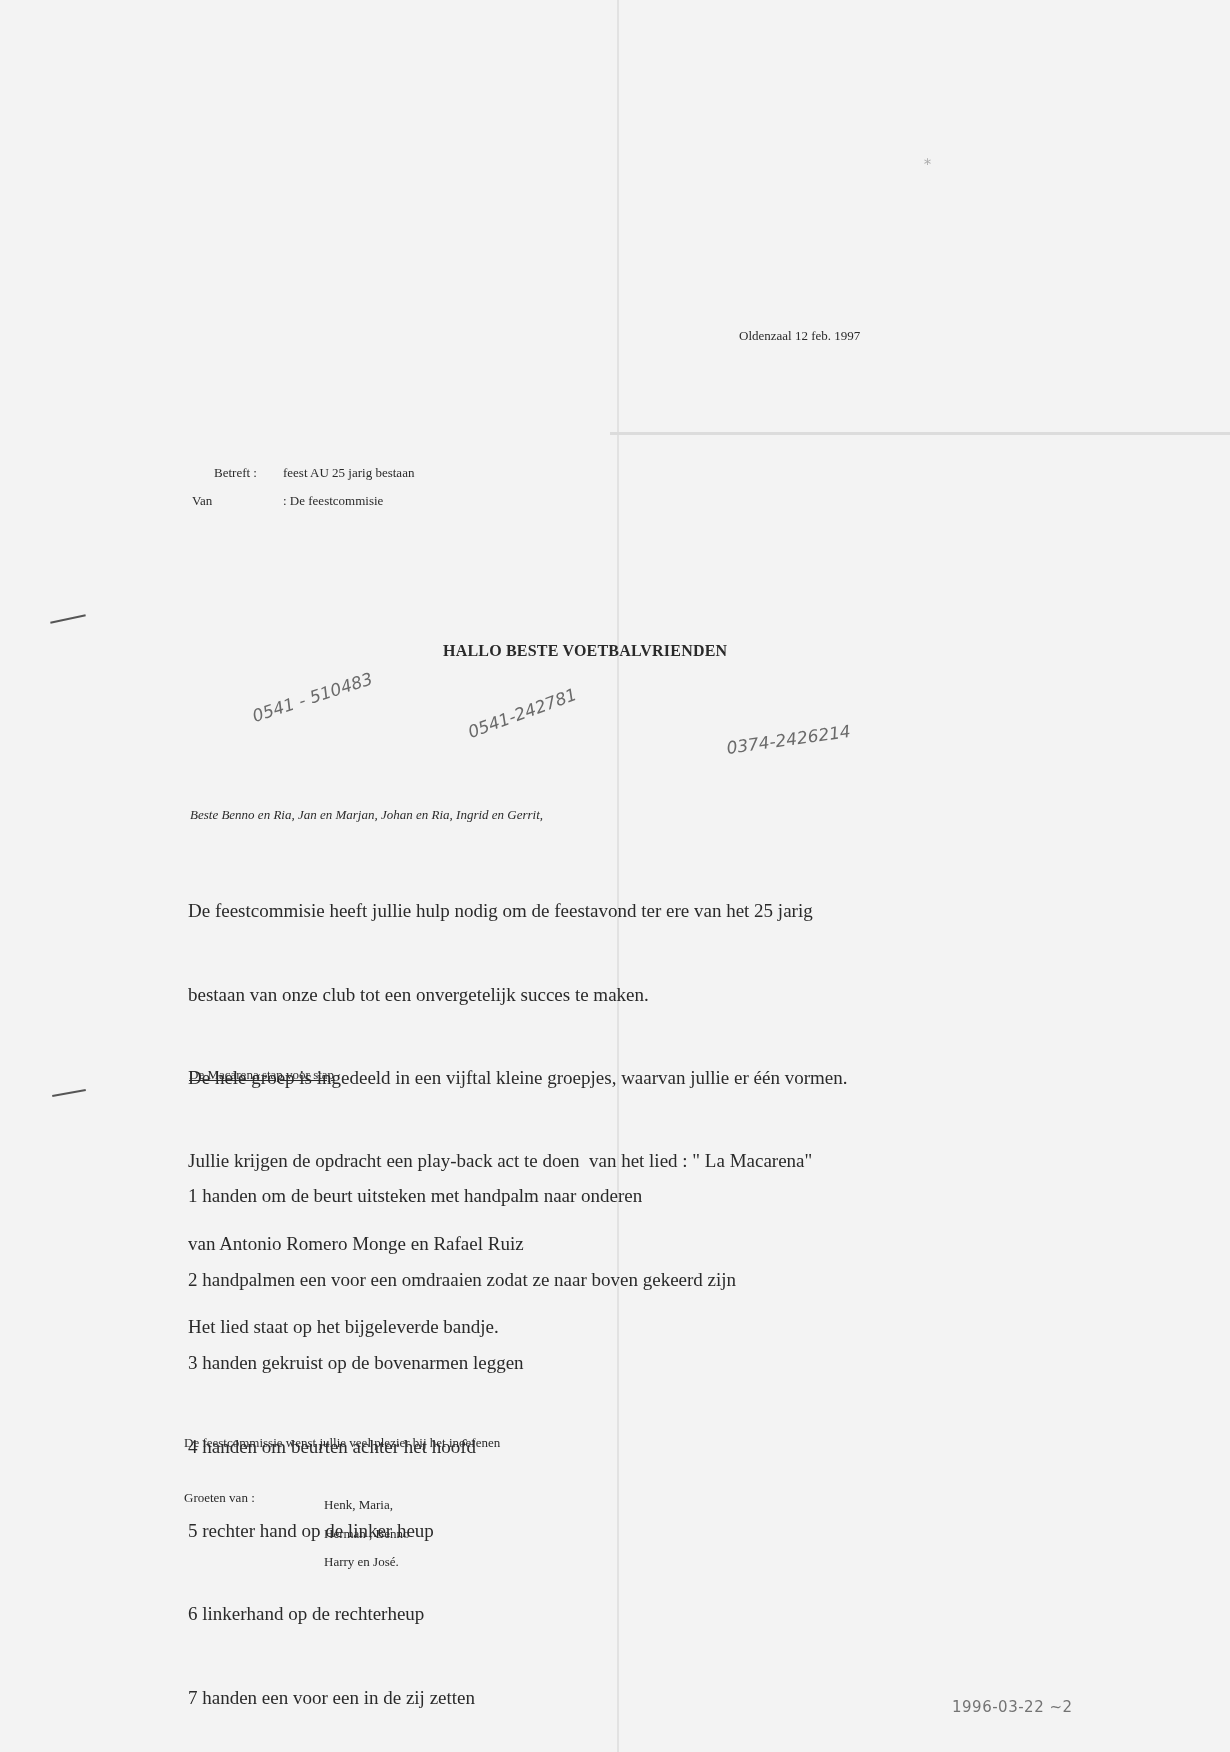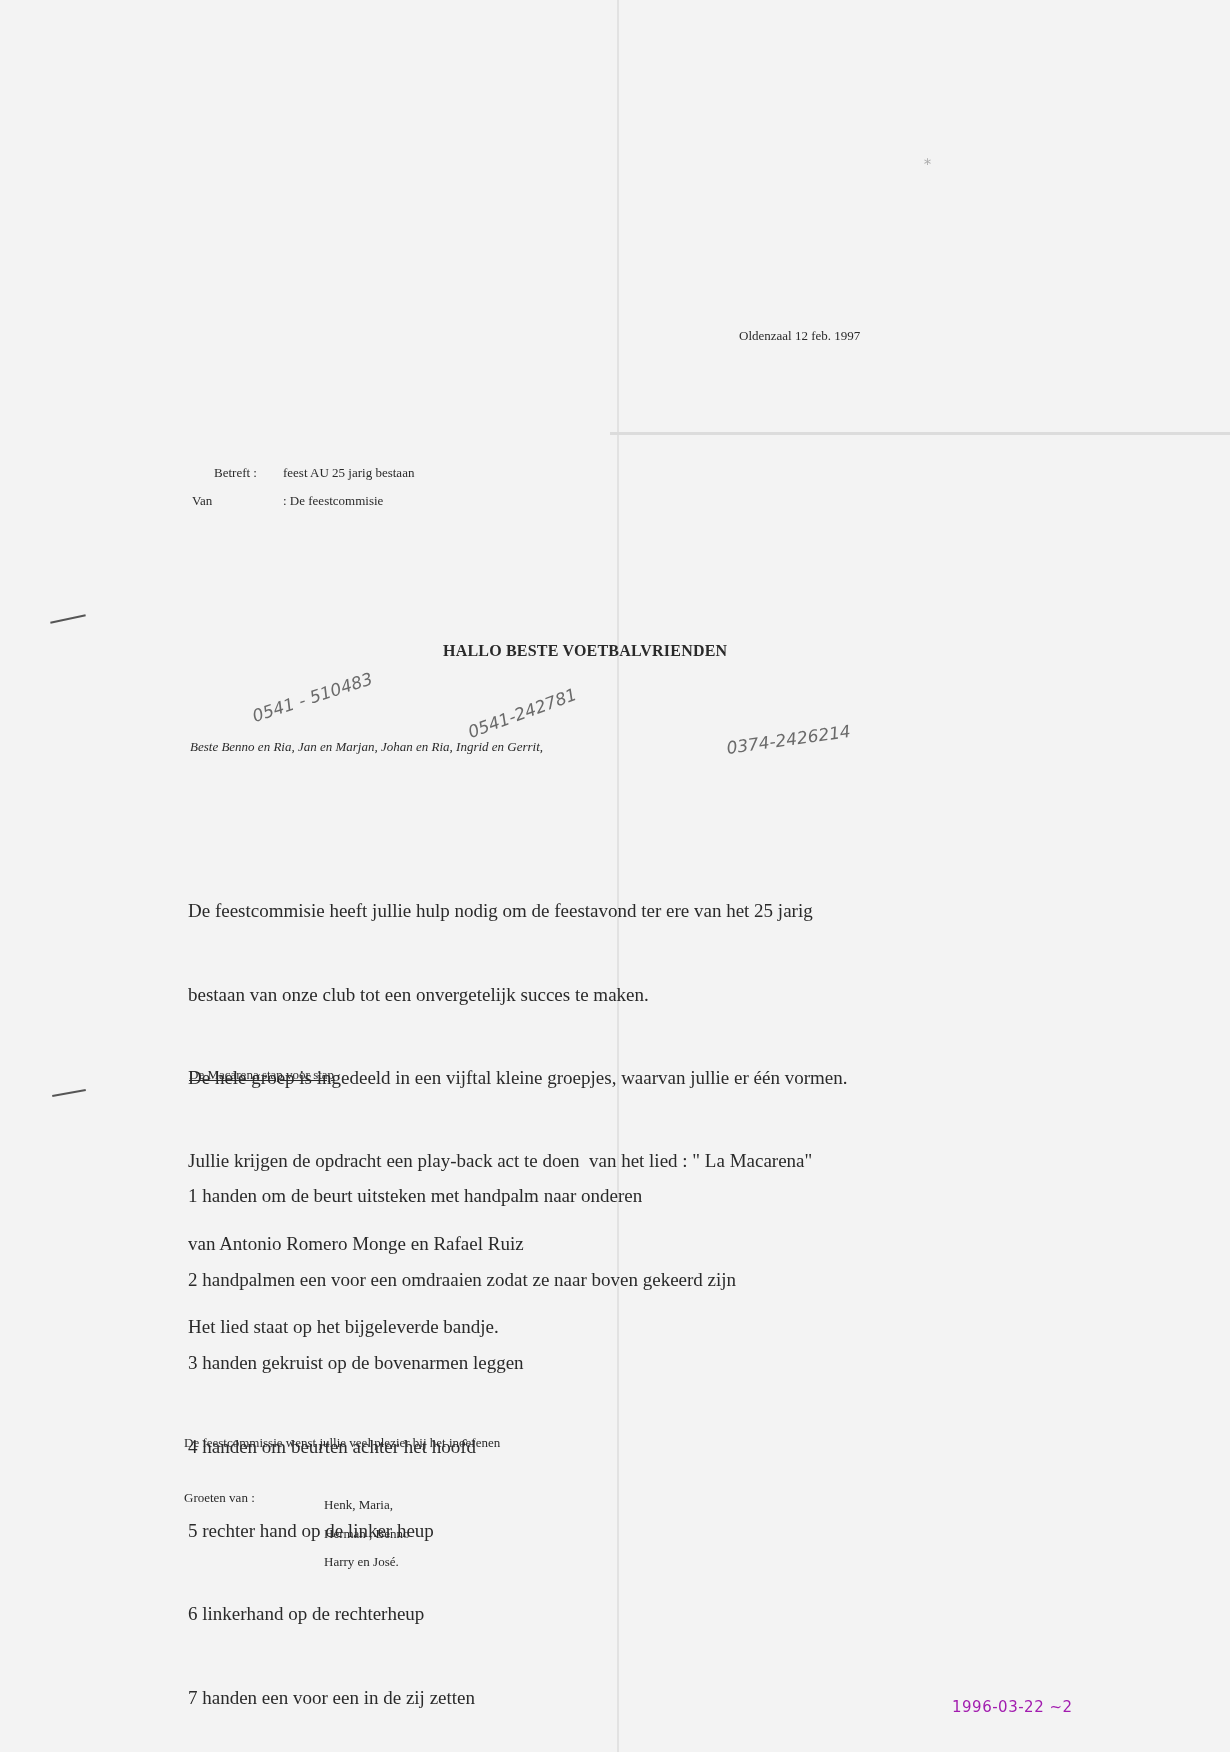--- a/index.html
+++ b/index.html
@@ -17,28 +17,28 @@
   .date { left:739px; top:329px; }
   .betreft-label { left:188px; top:466px;margin-left:26px; }
   .betreft-val { left:283px; top:466px; }
   .van-label { left:192px; top:494px; }
   .van-val { left:283px; top:494px; }
   .title { left:443px; top:643px; font-size:16px; font-weight:bold; letter-spacing:0.2px; }
   .hw { position:absolute; font-family:"DejaVu Sans",sans-serif; font-style:italic; font-size:17px; color:#6a6a6a; transform-origin:left bottom; white-space:nowrap; }
   .hw1 { left:256px; top:706px; transform:rotate(-18deg); }
   .hw2 { left:472px; top:722px; transform:rotate(-20deg); }
   .hw3 { left:728px; top:738px; transform:rotate(-8deg); }
-  .greeting { left:190px; top:740px; font-style:italic;text-align:right; }
+  .greeting { left:190px; top:808px; font-style:italic;text-align:right; }
   .para { position:absolute; left:188px; top:842px; font-size:19px; line-height:27.7px; white-space:pre; }
   .sub { left:189px; top:1068px; text-decoration:underline; }
   .steps { position:absolute; left:188px; top:1126px; font-size:19px; line-height:27.9px; white-space:pre; }
   .wish { left:184px; top:1436px; }
   .groeten { left:184px; top:1491px; }
   .names { position:absolute; left:324px; top:1491px; font-size:13px; line-height:28.5px; }
-  .stamp { position:absolute; left:952px; top:1698px; font-family:"DejaVu Sans",sans-serif; font-size:15px; color:#a21caf; letter-spacing:0.5px; }
+  .stamp { position:absolute; left:952px; top:1698px; font-family:"DejaVu Sans",sans-serif; font-size:15px; color:#737373; letter-spacing:0.5px; }
   .mark { position:absolute; left:924px; top:152px; font-size:14px; color:#aaa; }
 </style>
 </head>
 <body>
 
 <div class="fold-v"></div>
 <div class="fold-h"></div>
 <div class="crease1"></div>
 <div class="crease2"></div>
 <div class="mark">⁎</div>

